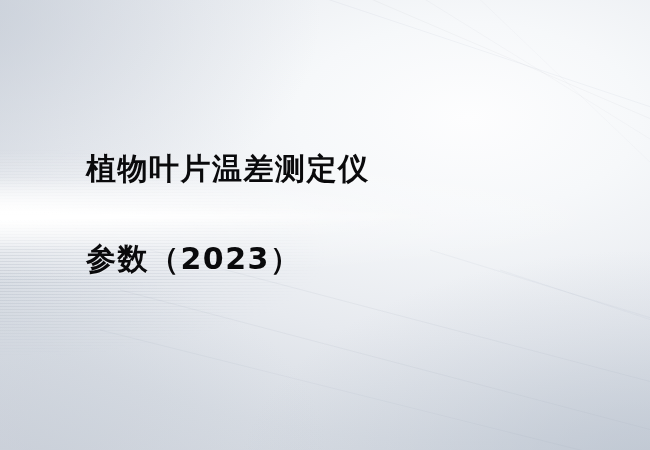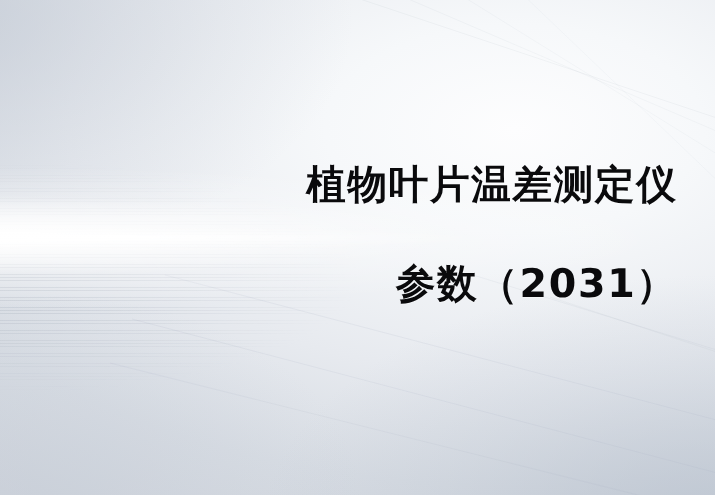--- a/index.html
+++ b/index.html
@@ -89,26 +89,25 @@
     position: absolute;
     left: 86px;
     top: 124px;
     width: 530px;
   }
   .title-line {
     display: block;
     color: #0a0a0c;
     font-family: "DejaVu Sans", "Liberation Sans", sans-serif;
     font-weight: 700;
-    font-size: 36px;
+    font-size: 30px;
     line-height: 90px;
     letter-spacing: 1.5px;
     white-space: nowrap;
     text-shadow: 0 1px 0 rgba(255,255,255,0.35);
-    text-align: right;
   }
 </style>
 </head>
 <body>
 
 <div id="title-card">
 
   <div class="bg-layer" id="bg-base"></div>
   <div class="bg-layer" id="bg-tint"></div>
 
@@ -217,16 +216,16 @@
       </g>
     </svg>
   </div>
 
   <div class="bg-layer" id="bg-striations"></div>
   <div class="bg-layer" id="bg-swoosh"></div>
   <div class="bg-layer" id="bg-streak"></div>
 
   <div id="title-block">
     <span class="title-line">植物叶片温差测定仪</span>
-    <span class="title-line">参数（2031）</span>
+    <span class="title-line">参数（2023）</span>
   </div>
 
 </div>
 
 </body></html>

